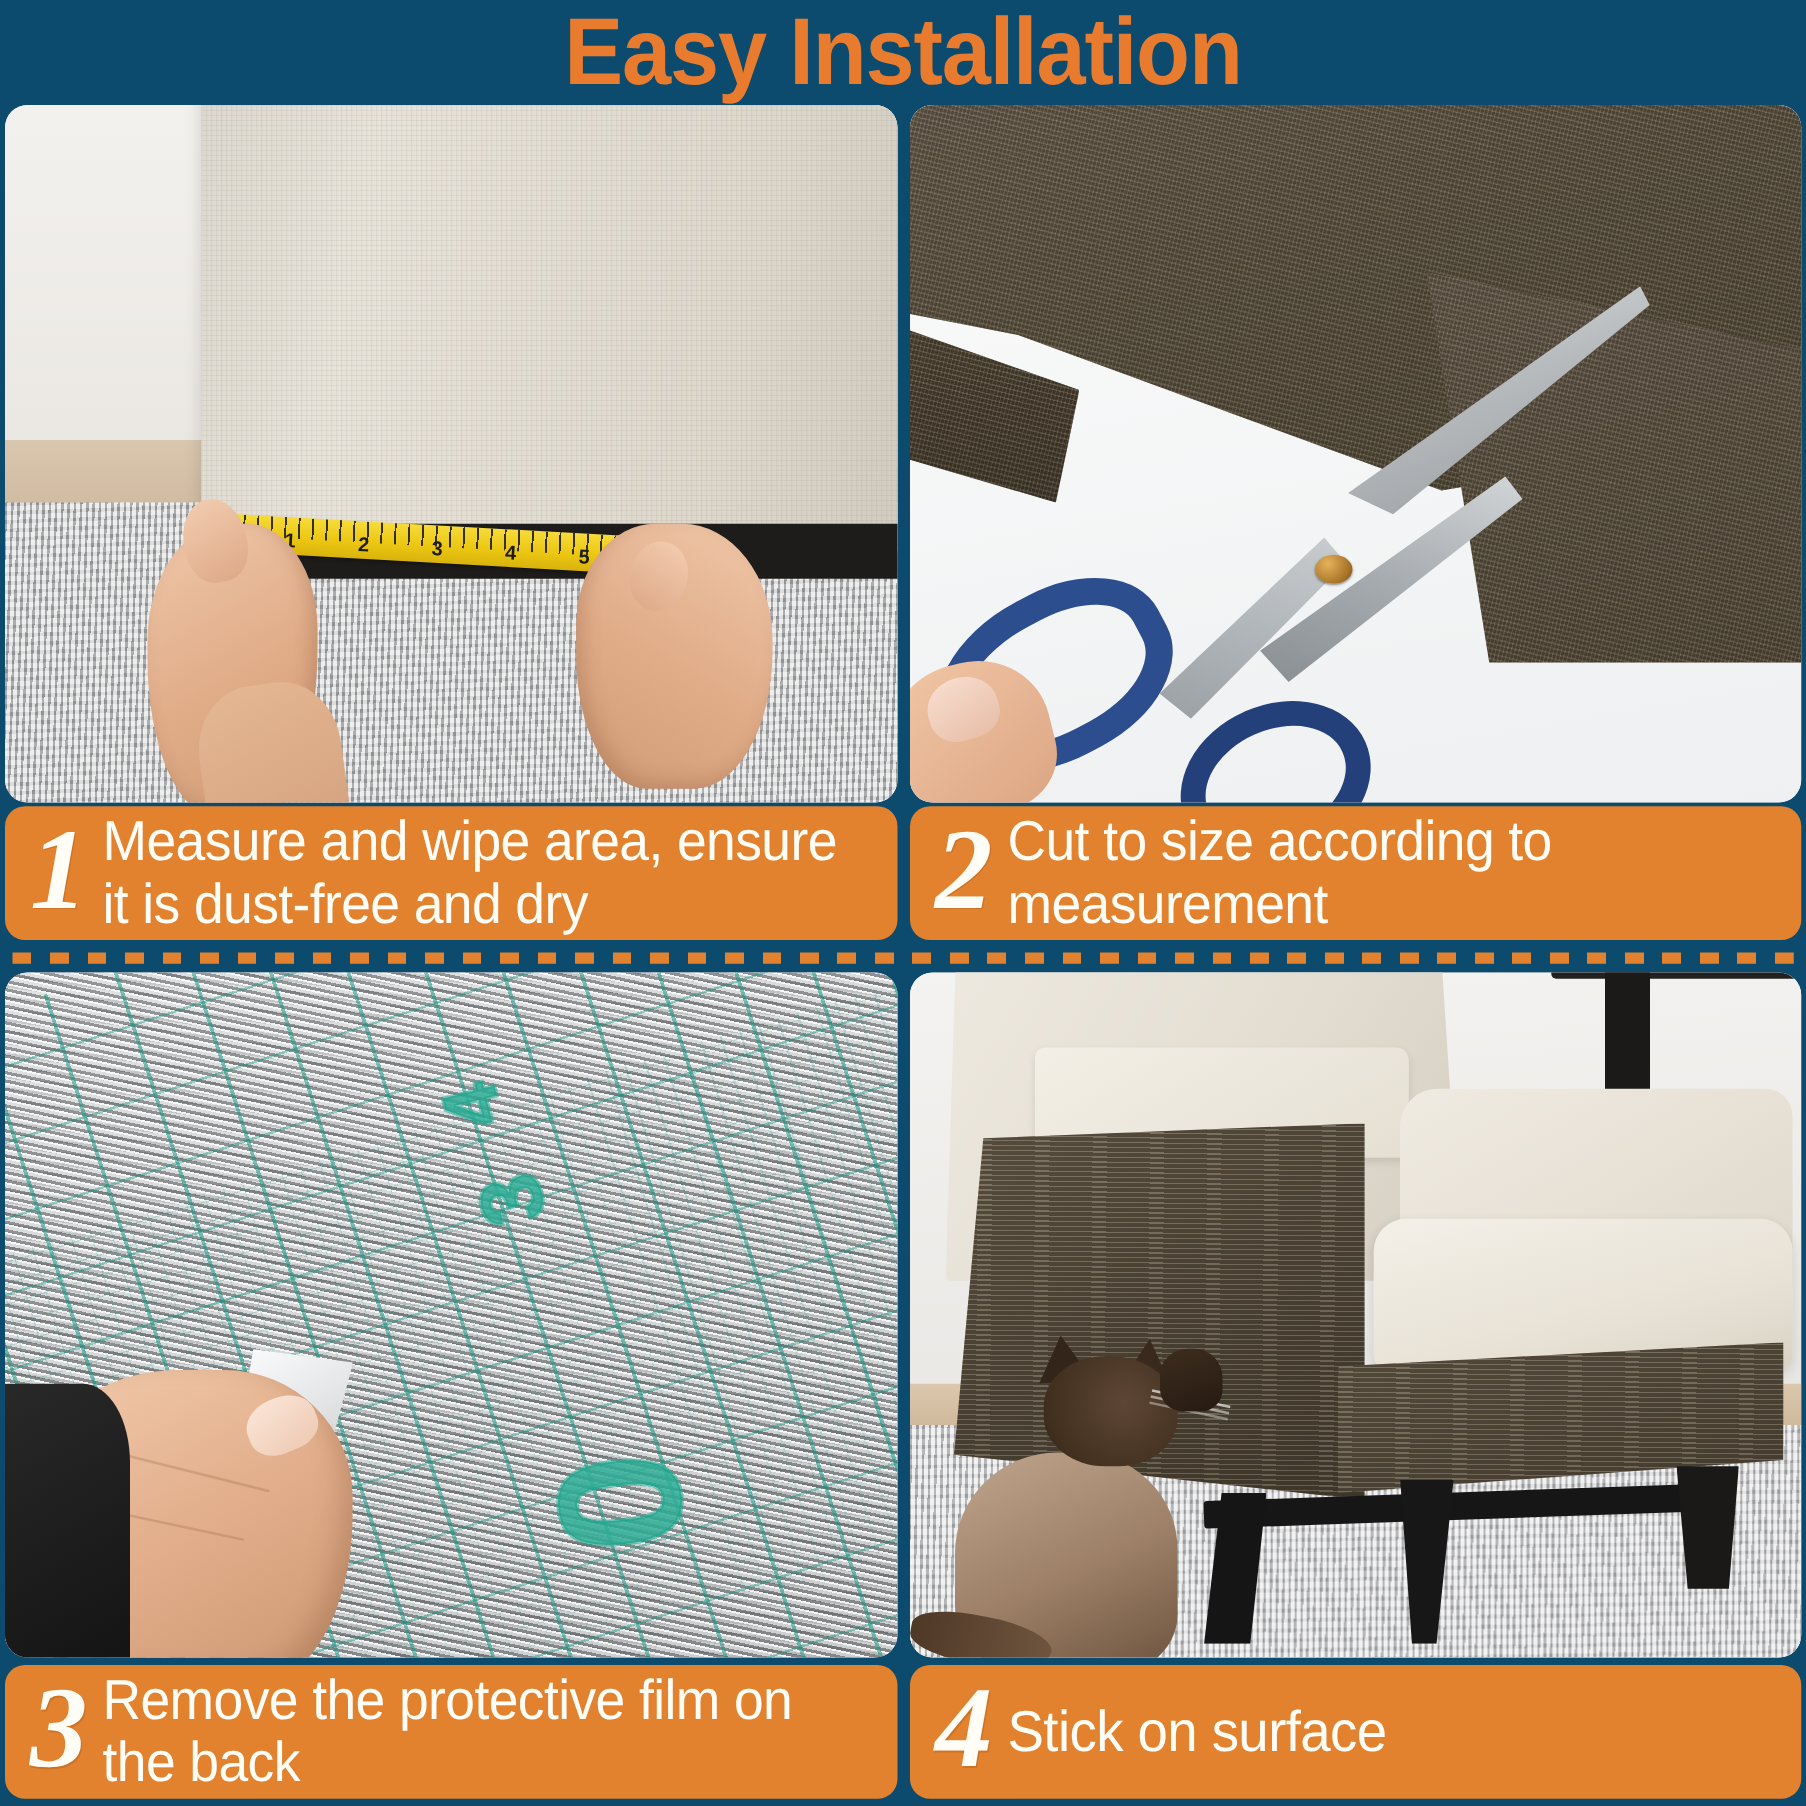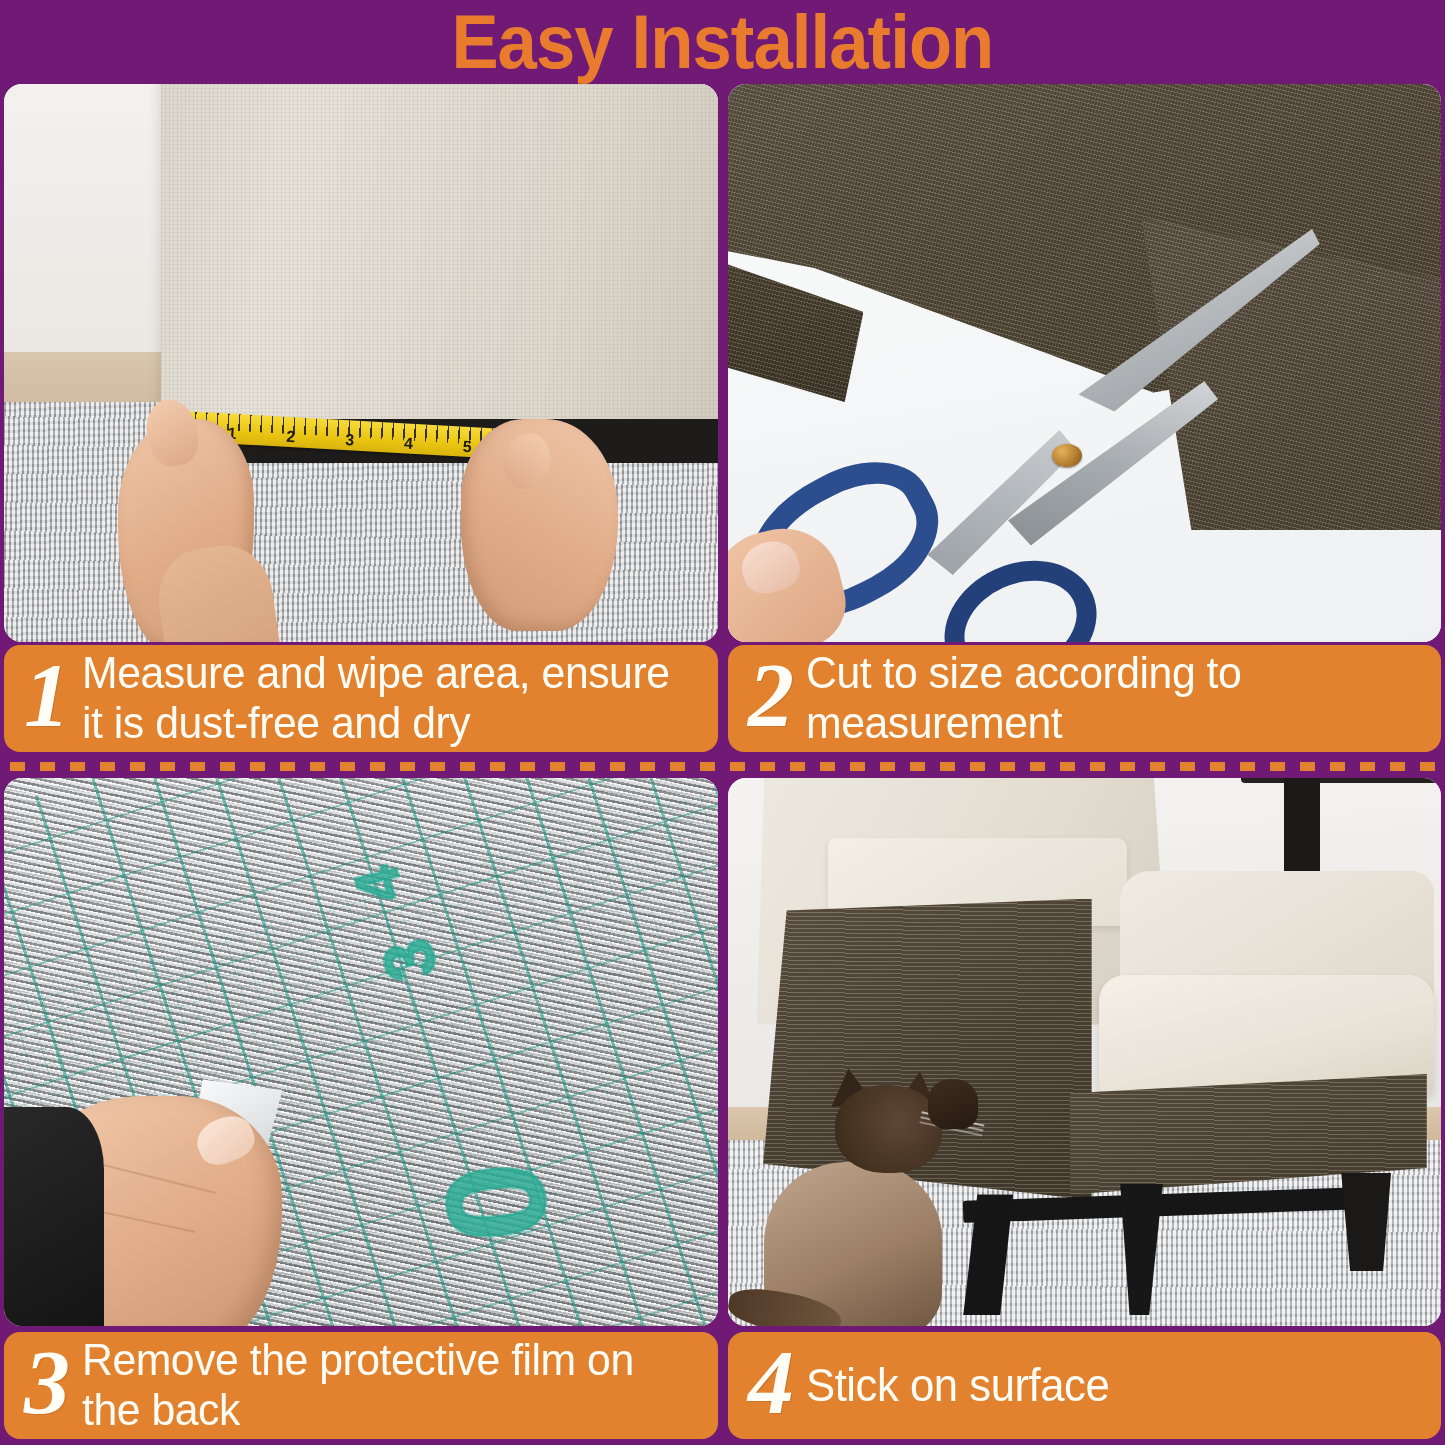--- a/index.html
+++ b/index.html
@@ -7,21 +7,21 @@
   html, body {
     width:1445px; height:1445px;
     background:#ffffff;
     font-family:"Liberation Sans", sans-serif;
     overflow:hidden;
   }
 
   #page {
     position:relative;
     width:1445px; height:1445px;
-    background:#701a75;
+    background:#0c4a6e;
   }
 
   
   .title-bar {
     position:absolute; left:0; top:0; width:1445px; height:84px;
     display:flex; align-items:center; justify-content:center;
   }
   .title-text {
     font-family:"Liberation Sans", sans-serif;
     font-weight:700;

